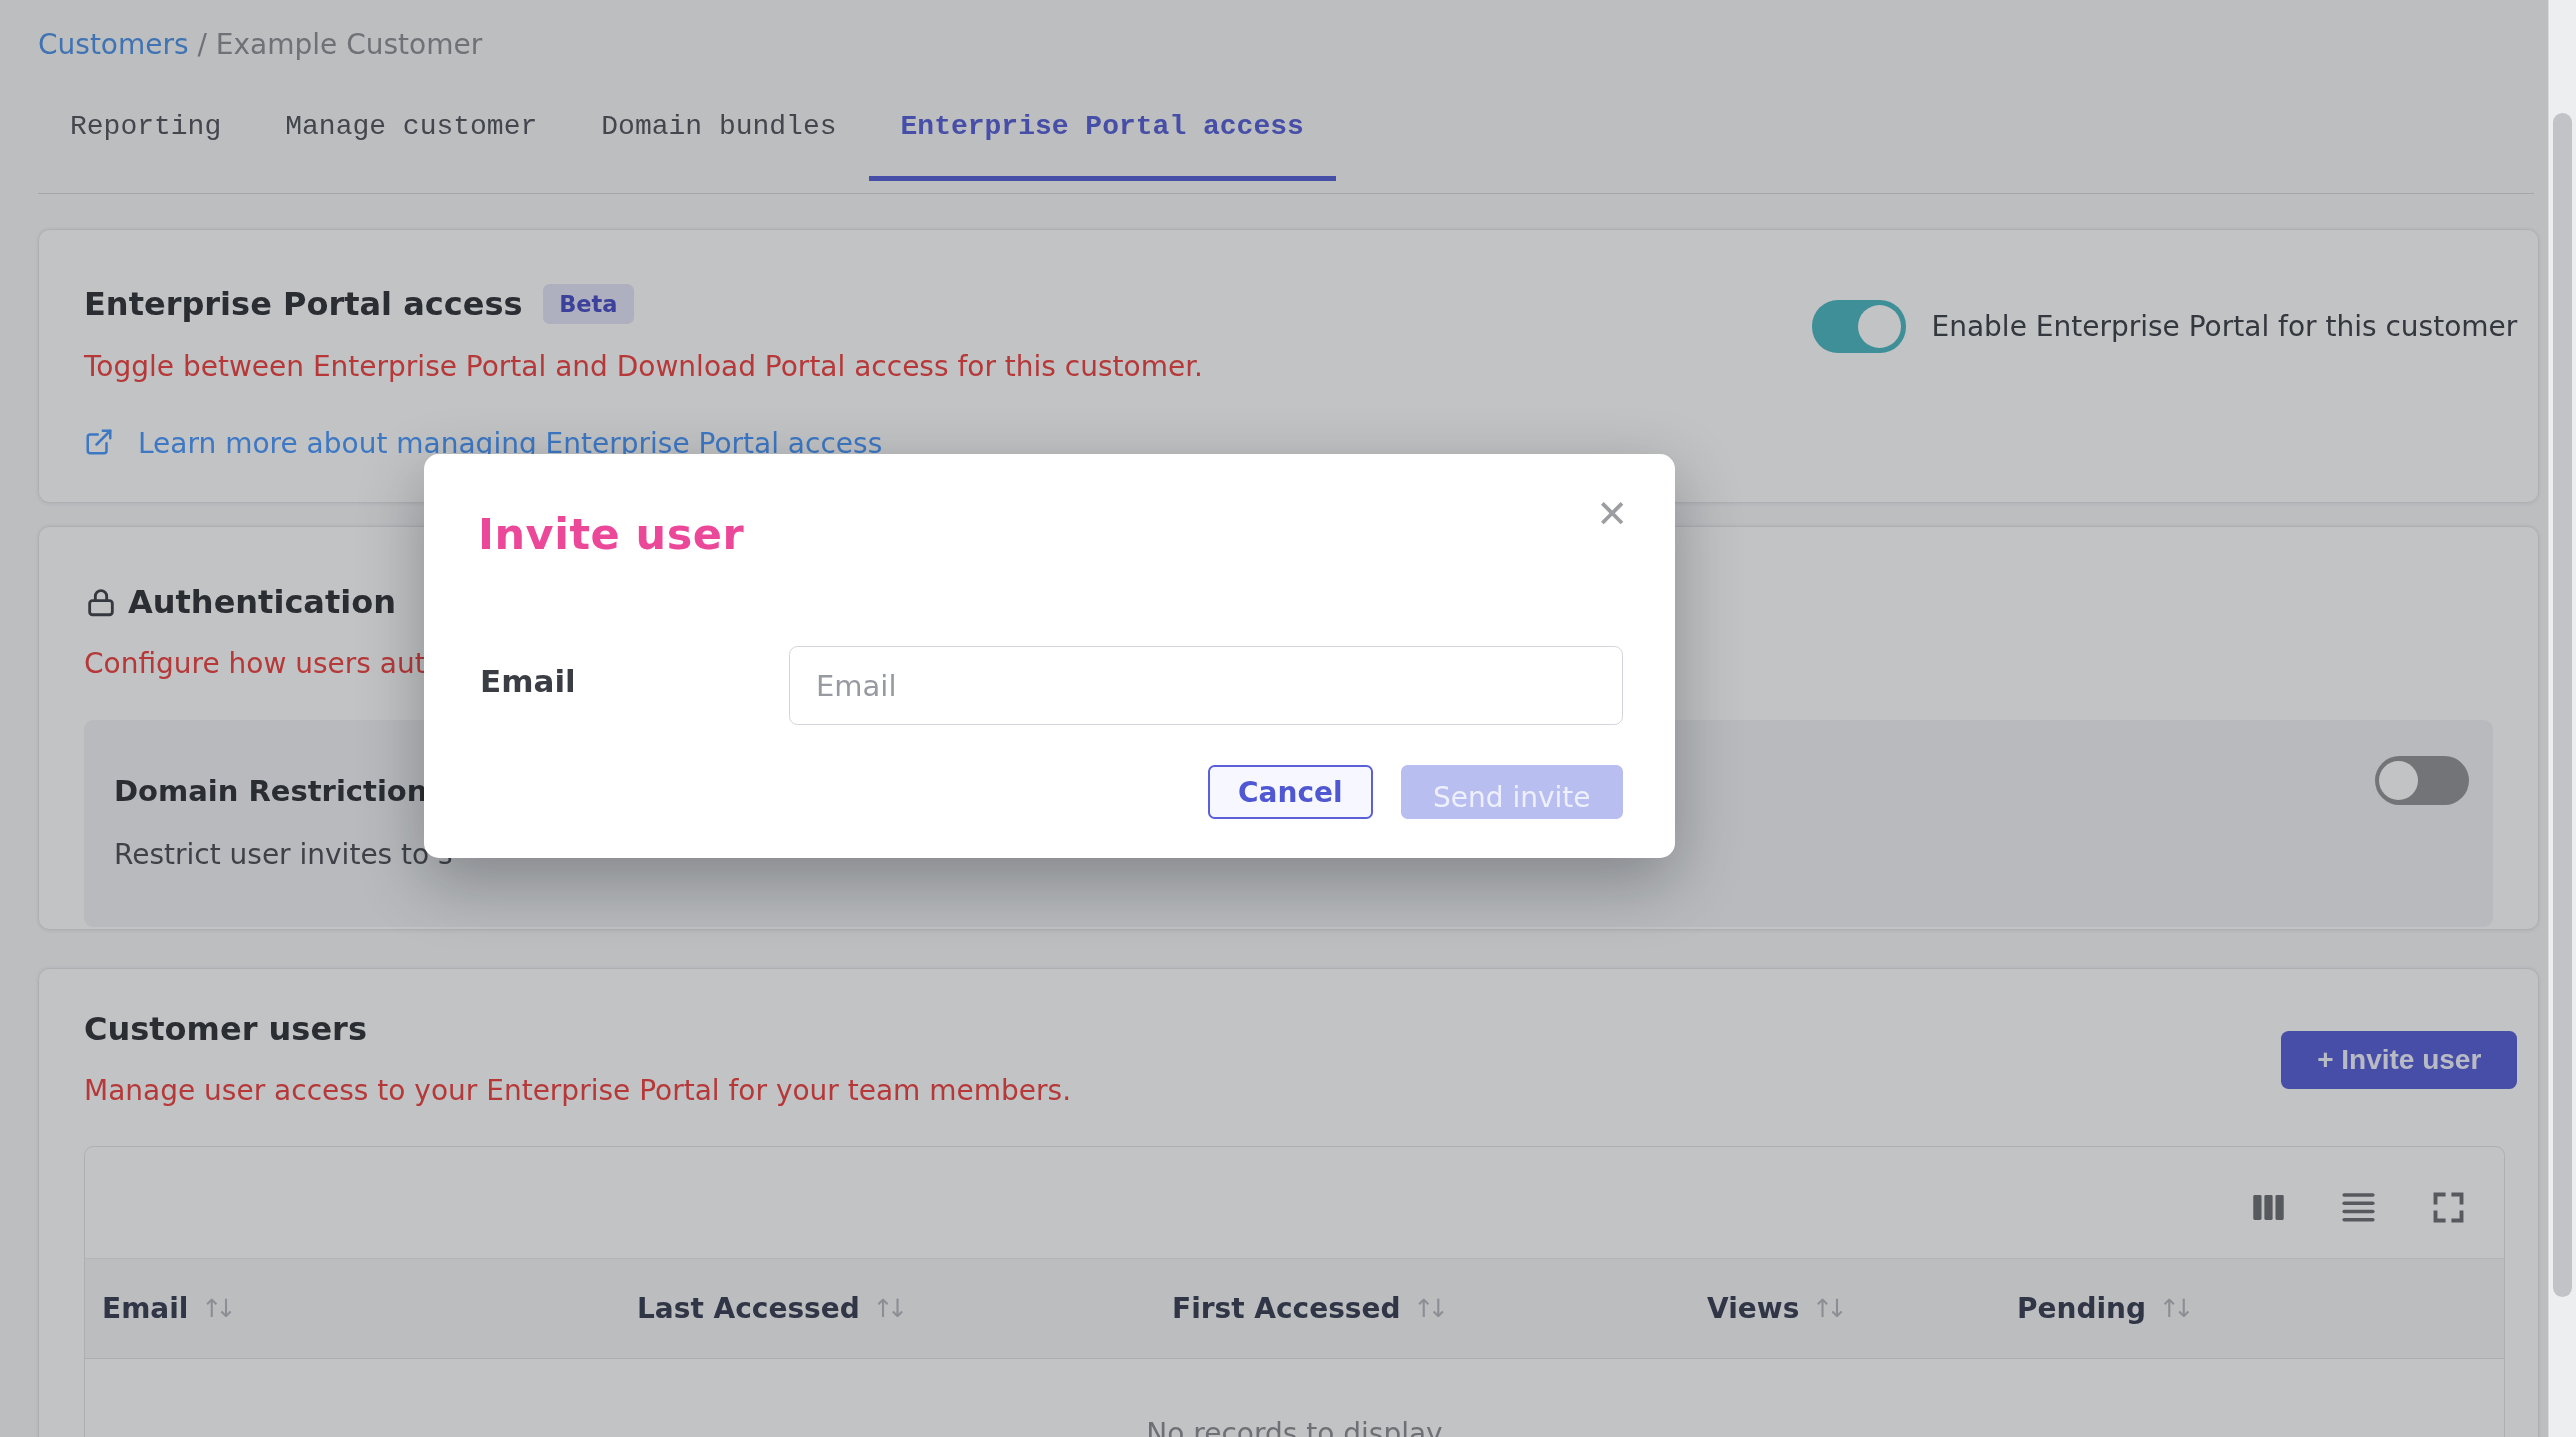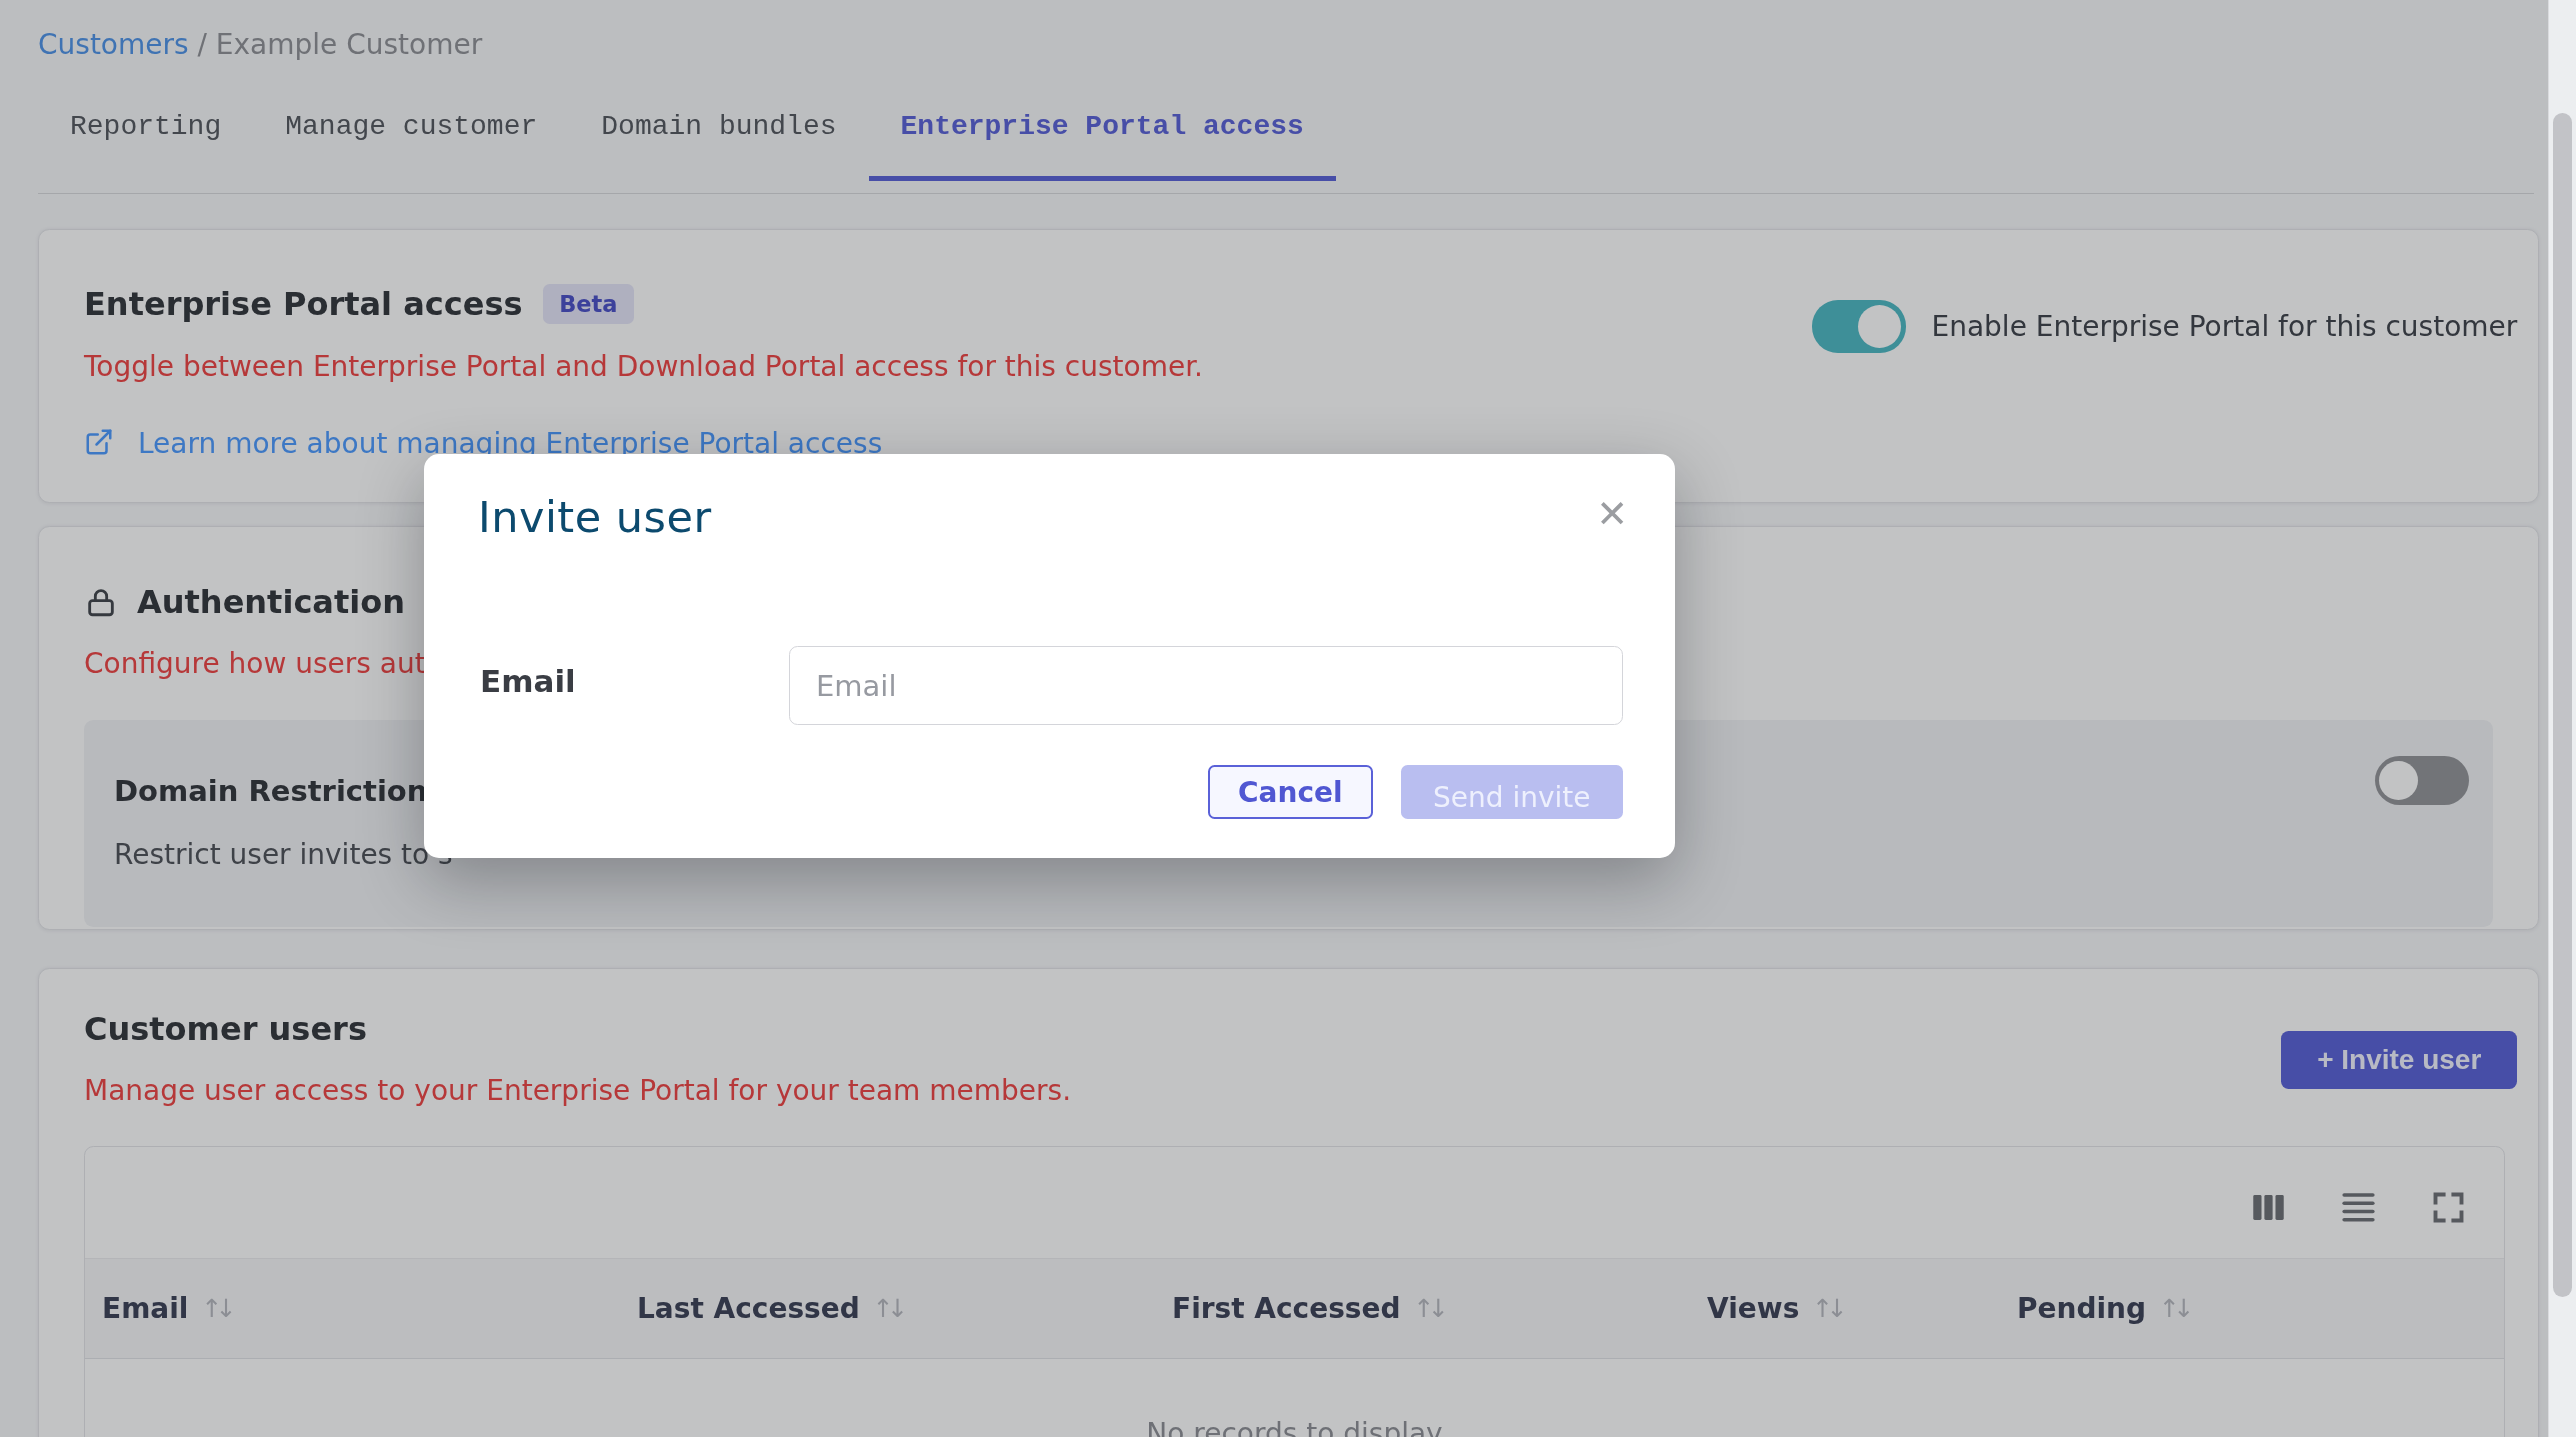--- a/index.html
+++ b/index.html
@@ -45,21 +45,21 @@
   .switch { position:relative; width:94px; height:53px; border-radius:26px; cursor:pointer; flex:0 0 auto; }
   .switch .knob { position:absolute; top:4.7px; width:43px; height:43px; border-radius:50%; background:#ffffff; }
   .switch.on  { background:#4db9c4; }
   .switch.on .knob { right:4.7px; }
   .switch.off { background:#949599; }
   .switch.off .knob { left:4.7px; }
   .switch.small { width:94px; height:49px; }
   .switch.small .knob { width:39px; height:39px; }
 
   
-  .c2-header { position:absolute; left:45px; top:56px; display:flex; align-items:center; gap:19px; }
+  .c2-header { position:absolute; left:45px; top:56px; display:flex; align-items:center; gap:10px; }
   .c2-desc { position:absolute; left:45px; top:120px; }
   .subcard { position:absolute; left:45px; right:45px; top:193px; height:207px;
              background:#f2f3f6; border-radius:9.4px; }
   .sub-title { position:absolute; left:30px; top:54px; font-size:29px; font-weight:600; color:#33363c; }
   .sub-desc  { position:absolute; left:30px; top:118px; font-size:28px; color:#4e5158; }
   .sub-toggle { position:absolute; right:24.4px; top:36px; }
 
   
   .c3-title { position:absolute; left:45px; top:41px; }
   .c3-desc  { position:absolute; left:45px; top:105px; }
@@ -78,21 +78,21 @@
   .th .sort { color:#b6b8bf; font-size:25px; font-weight:400; letter-spacing:-6.6px; cursor:pointer; padding-right:6.6px; }
   .col-a { width:535px; } .col-b { width:535px; } .col-c { width:535px; }
   .col-d { width:310px; } .col-e { flex:1; }
   .empty-row { position:absolute; left:0; right:0; top:270px; text-align:center;
                font-size:28px; color:#8e9096; }
 
   
   .scrim { position:absolute; inset:0; background:rgba(20,22,28,0.26); z-index:50; }
   .modal { position:absolute; left:424px; top:454px; width:1251px; height:404px; z-index:60;
            background:#ffffff; border-radius:15px; box-shadow:0 22.5px 66px rgba(10,12,20,.30); }
-  .modal-title { position:absolute; left:54px; top:38px; font-size:43px; font-weight:400; color:#0c4a6e; letter-spacing:0.5px; }
+  .modal-title { position:absolute; left:54px; top:55px; font-size:43px; font-weight:700; color:#ec4899; letter-spacing:0.5px; }
   .modal-close { position:absolute; right:47px; top:41px; font-size:38px; color:#9b9da1; cursor:pointer; line-height:1; }
   .modal-label { position:absolute; left:56px; top:209px; font-size:31px; font-weight:600; color:#3a3d44; }
   .modal-input { position:absolute; left:365px; top:192px; width:834px; height:79px;
                  border:1.9px solid #d4d5da; border-radius:8.5px; font-size:29px; color:#2d2f34;
                  padding:0 26px; outline:none; font-family:inherit; background:#fff; }
   .modal-input::placeholder { color:#979aa1; }
   .btn-cancel { position:absolute; left:784px; top:311px; height:54px; padding:0 28px;
                 background:#f6f7ff; border:2.8px solid #5a61d8; border-radius:6.6px;
                 color:#5057d2; font-size:28px; font-weight:700; cursor:pointer; font-family:inherit; }
   .btn-send { position:absolute; left:977px; top:311px; height:54px; padding:16px 32px;

